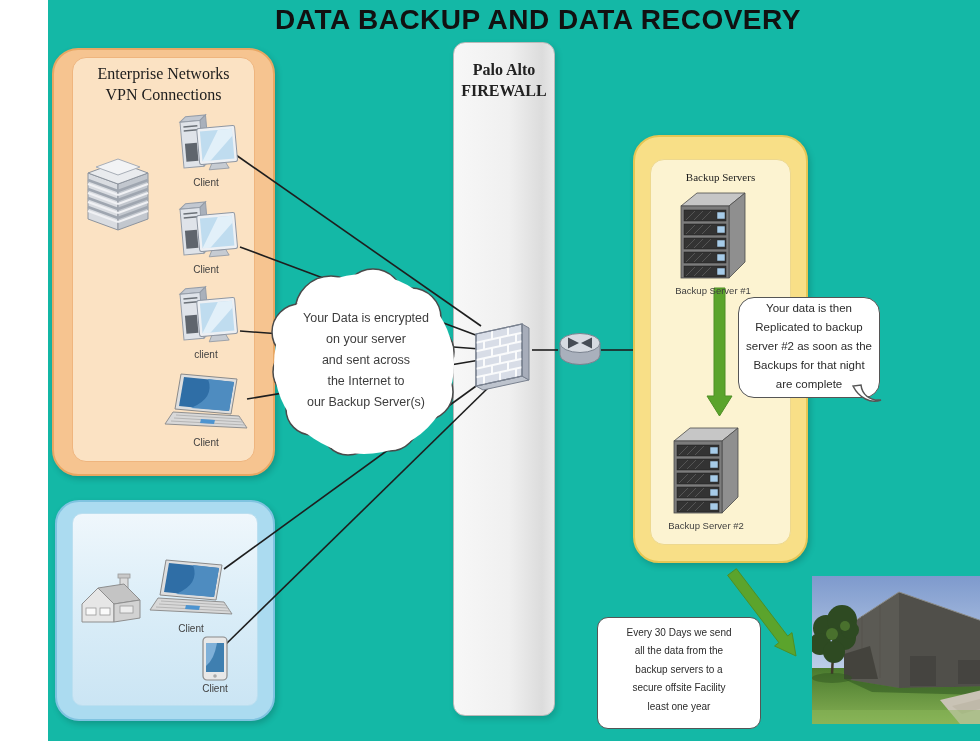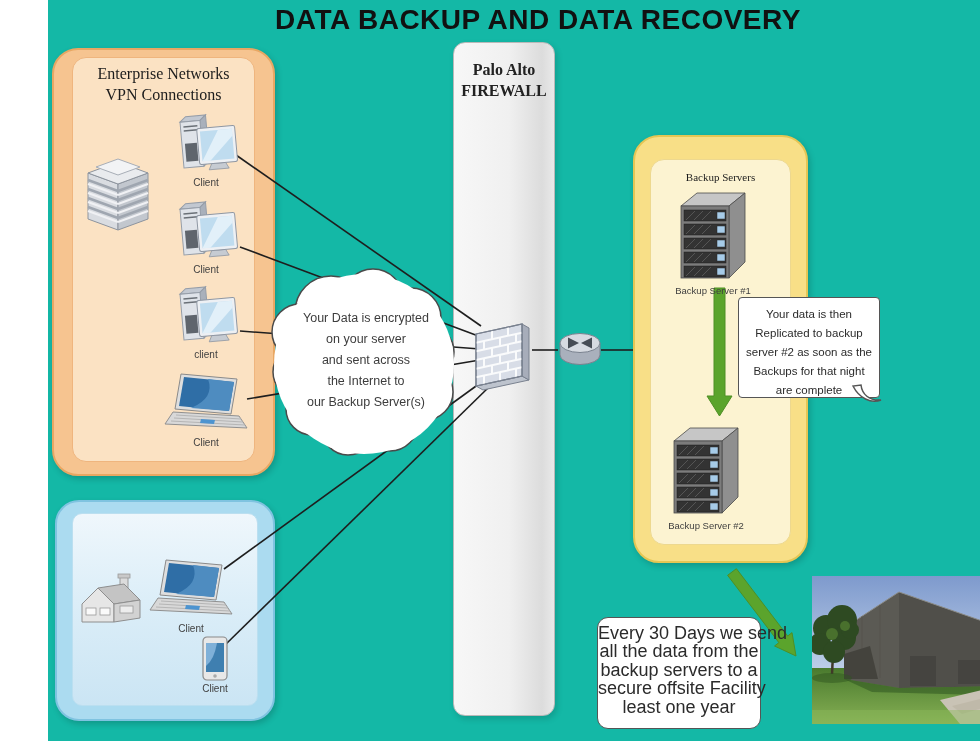--- a/index.html
+++ b/index.html
@@ -36,25 +36,25 @@
             font-family:"Liberation Serif",serif;font-size:16px;line-height:21px;color:#222;}
   
   .node{position:absolute;display:flex;flex-direction:column;align-items:center;z-index:10;}
   .icon-label{font-size:10px;color:#3F3F3F;margin-top:1px;white-space:nowrap;}
   .rack-label{font-size:9.5px;color:#3F3F3F;margin-top:5px;white-space:nowrap;}
   .overlay{position:absolute;left:0;top:0;z-index:5;pointer-events:none;}
   .cloud-text{font-family:"Liberation Sans",sans-serif;font-size:12.5px;fill:#3D3D3D;}
   
   .bubble{position:absolute;background:#fff;border:1.5px solid #555;z-index:20;
           text-align:center;color:#2B2B2B;}
-  .repl-note{left:690px;top:297px;width:142px;height:101px;border-radius:4px;
-             font-size:11.5px;line-height:19px;padding-top:7px;box-sizing:border-box;}
+  .repl-note{left:690px;top:297px;width:142px;height:101px;border-radius:16px;
+             font-size:11.5px;line-height:19px;padding-top:1px;box-sizing:border-box;}
   .repl-tail{position:absolute;right:-4px;bottom:-11px;z-index:21;}
   .offsite-note{left:549px;top:617px;width:164px;height:112px;border-radius:11px;border-width:1.3px;
-             font-size:18px;line-height:18.4px;padding-top:6px;box-sizing:border-box;}
+             font-size:10px;line-height:18.4px;padding-top:6px;box-sizing:border-box;}
   .note-line{white-space:nowrap;}
   .photo{position:absolute;left:764px;top:576px;z-index:8;}
 </style>
 </head>
 <body>
 
 <div class="canvas">
 
   <div class="title">DATA BACKUP AND DATA RECOVERY</div>
 

